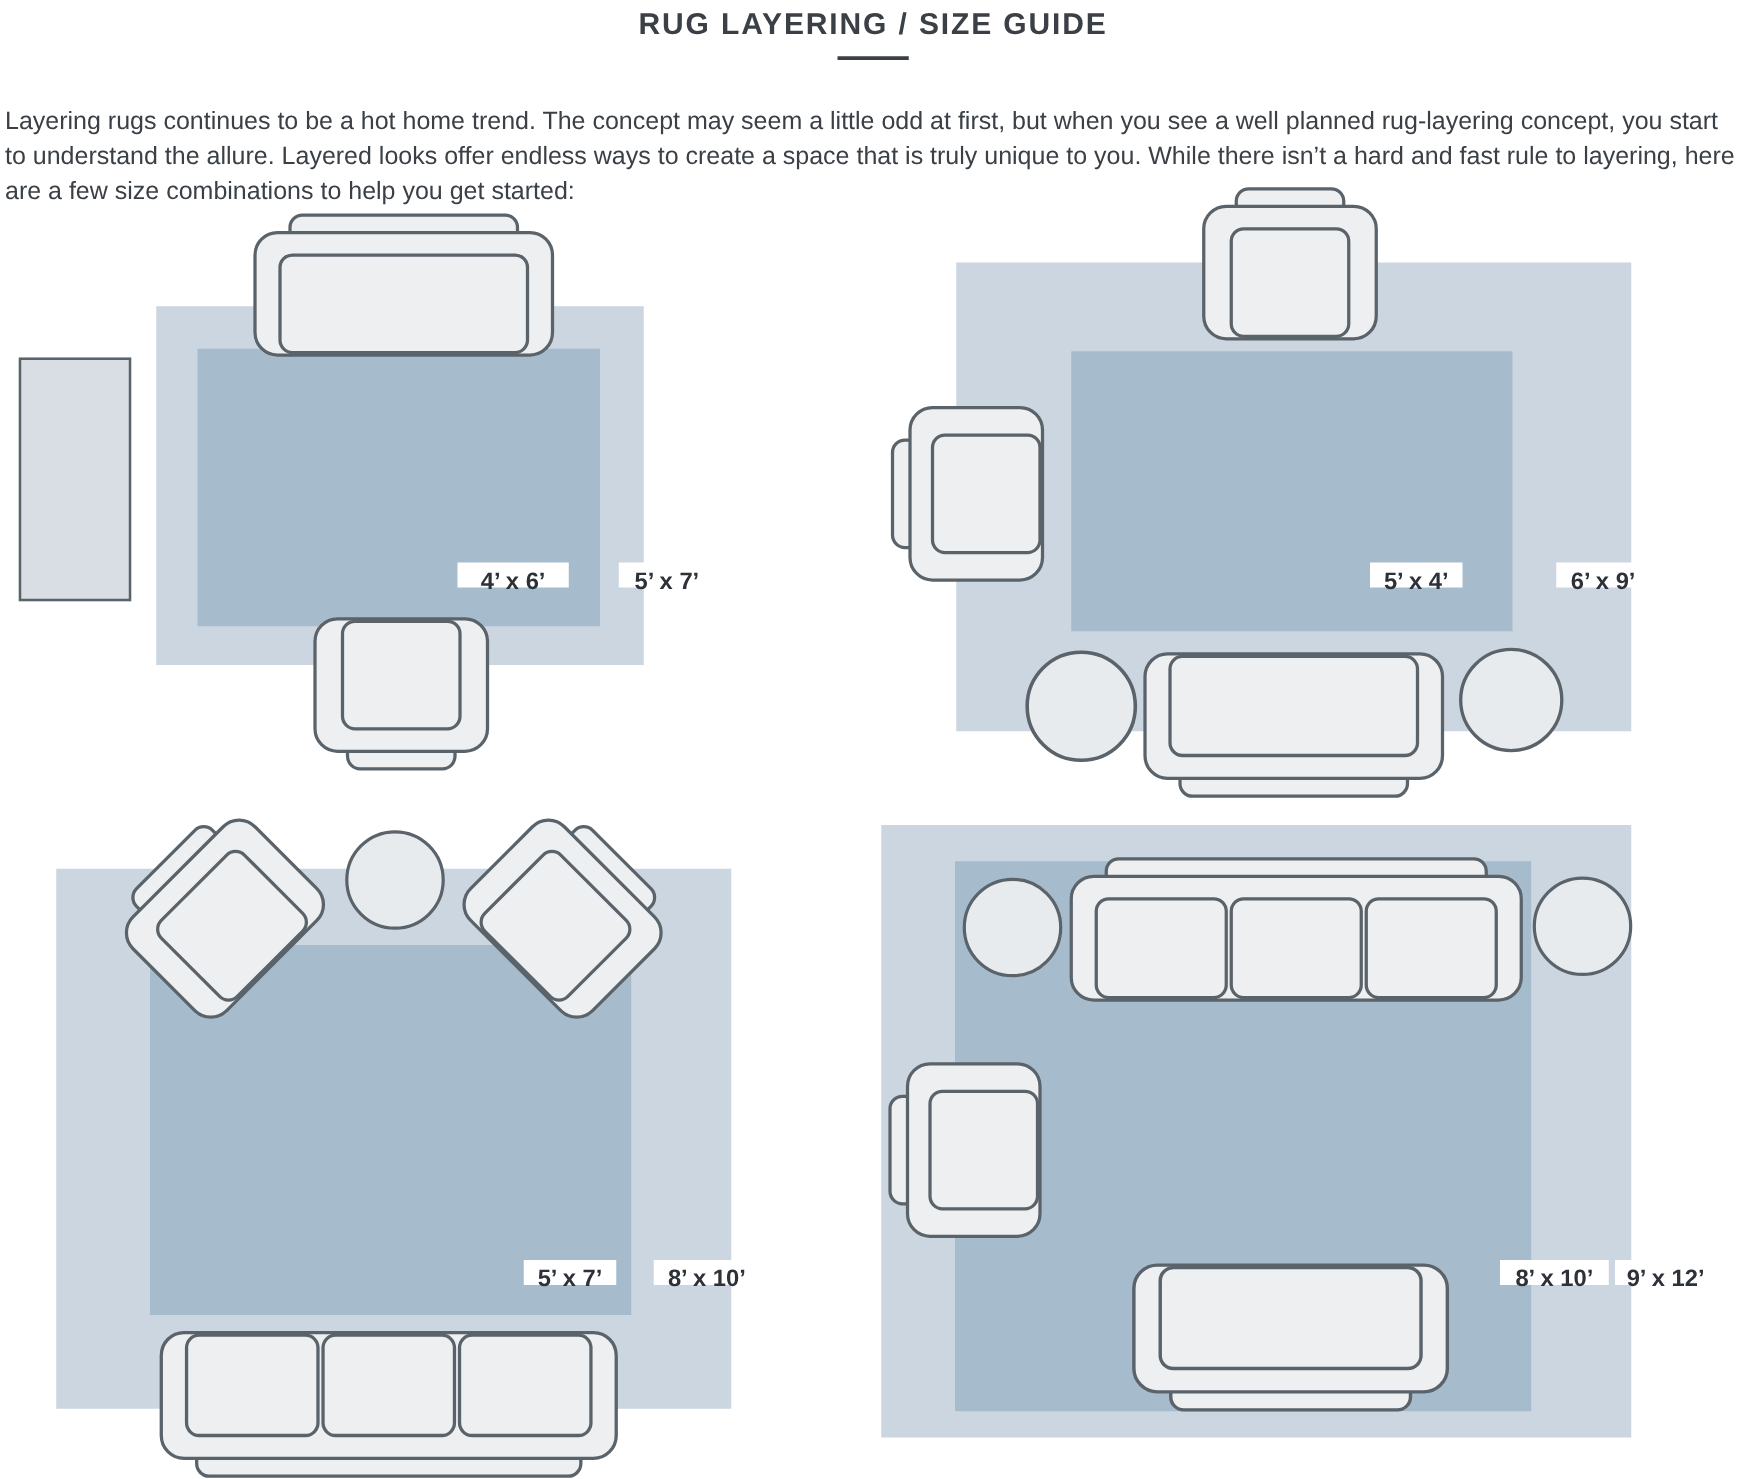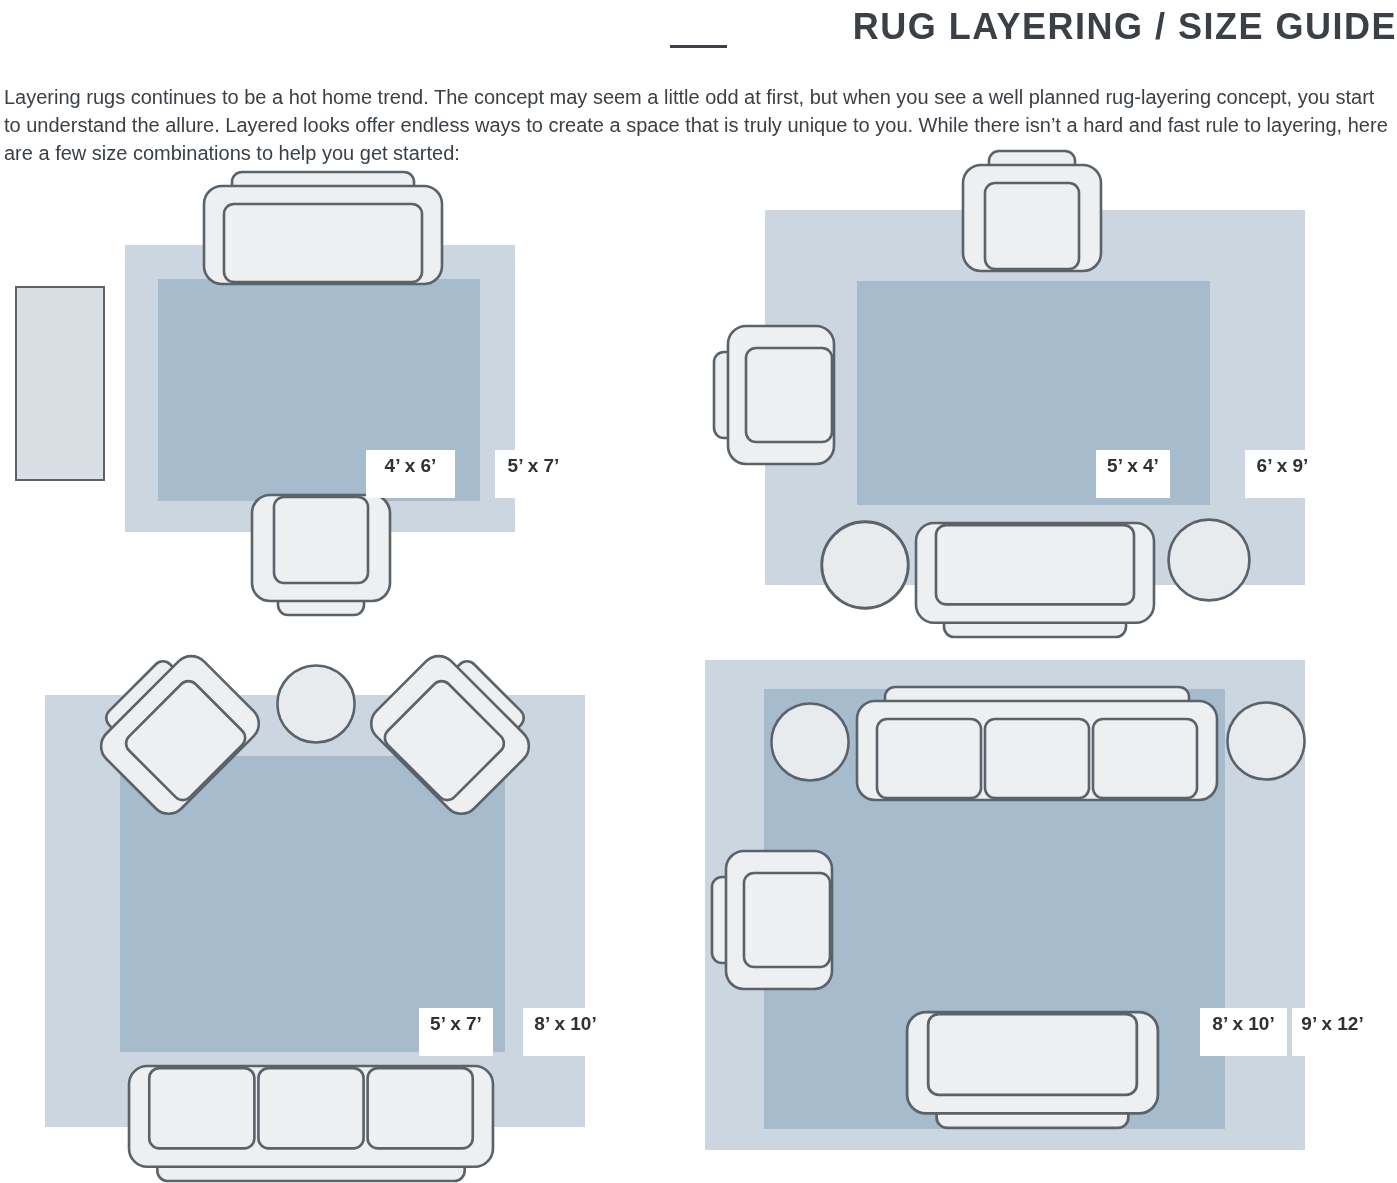--- a/index.html
+++ b/index.html
@@ -3,35 +3,35 @@
 <meta charset="utf-8">
 <style>
   :root{
     --outer-rug:#ccd6e0; --inner-rug:#a6bccd; --furniture-fill:#edeff1;
     --furniture-stroke:#5a626a; --table-fill:#e8ebee; --side-table-fill:#d8dee4;
     --heading-text:#3a4046; --body-text:#3a4046; --label-bg:#ffffff; --label-text:#2c3238;
   }
   html,body{margin:0;padding:0;background:#fff}
   .canvas{position:relative;width:1397px;height:1183px;background:#fff;overflow:hidden;
           font-family:"Liberation Sans",sans-serif}
-  .title{position:absolute;top:6px;left:0;width:100%;margin:0;text-align:right;
-         font-size:36px;font-weight:700;letter-spacing:1.5px;color:var(--heading-text)}
+  .title{position:absolute;top:6px;left:0;width:100%;margin:0;text-align:center;
+         font-size:24px;font-weight:700;letter-spacing:1.5px;color:var(--heading-text)}
   .title-rule{position:absolute;top:45px;left:670px;width:57px;height:3px;background:var(--heading-text)}
   .intro{position:absolute;top:83px;left:4px;width:1388px;margin:0;font-size:20px;
          line-height:28px;color:var(--body-text)}
   .diagram{position:absolute;left:0;top:0;width:100%;height:100%}
   .rug{position:absolute}
   .rug.outer{background:var(--outer-rug)}
   .rug.inner{background:var(--inner-rug)}
   .furn{position:absolute}
   .furn svg{display:block;width:100%;height:100%;overflow:visible}
   .body,.cushion{fill:var(--furniture-fill);stroke:var(--furniture-stroke);stroke-width:2.6}
   .table{fill:var(--table-fill);stroke:var(--furniture-stroke);stroke-width:2.6}
   .side-table{position:absolute;background:var(--side-table-fill);border:2.6px solid var(--furniture-stroke);box-sizing:border-box}
-  .size-label{position:absolute;height:48px;line-height:32px;text-align:center;
+  .size-label{position:absolute;height:20px;line-height:32px;text-align:center;
               background:var(--label-bg);color:var(--label-text);font-size:19px;font-weight:700;white-space:nowrap}
   .sprite{position:absolute;width:0;height:0;overflow:hidden}
 </style>
 </head>
 <body>
 
 <div class="canvas">
 
   <svg class="sprite" aria-hidden="true">
     <defs>

